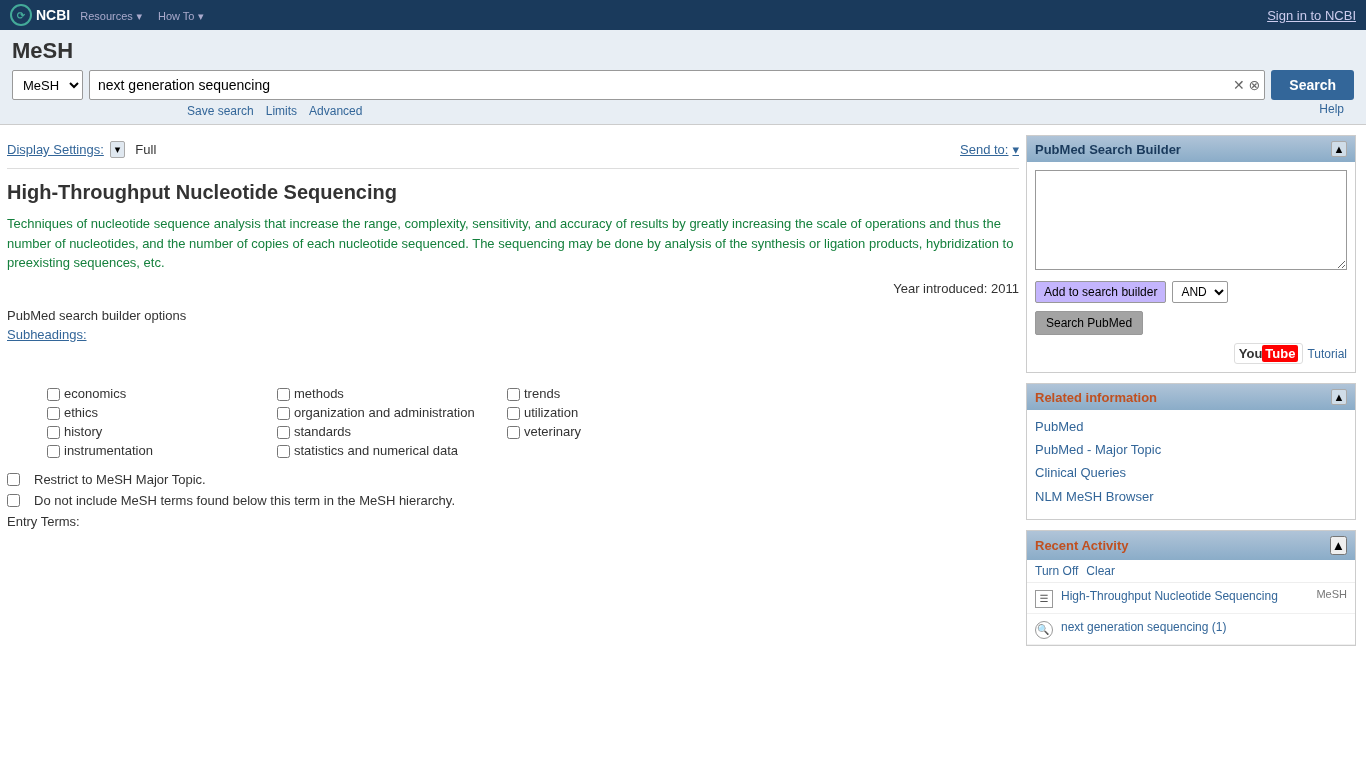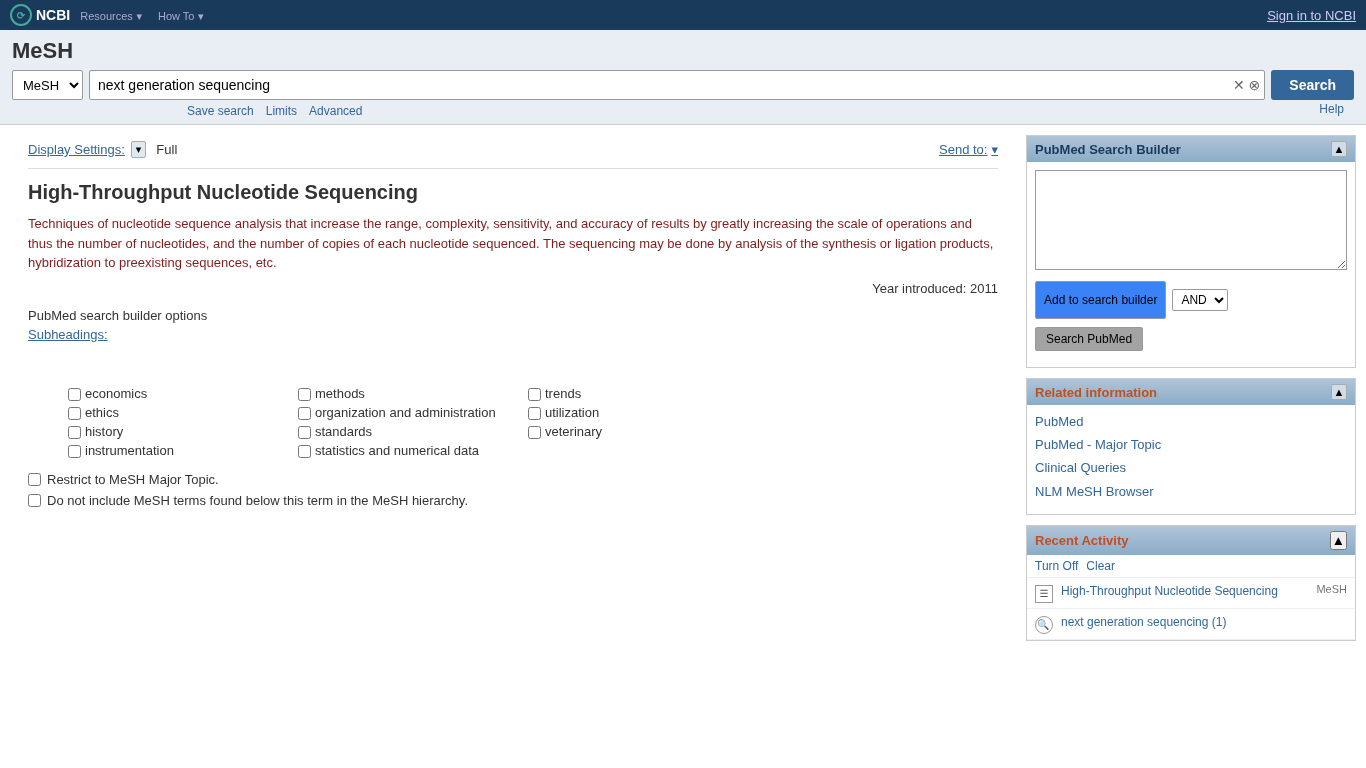--- a/index.html
+++ b/index.html
@@ -118,21 +118,21 @@
 
     
     #main-layout {
       display: flex;
       gap: 0;
     }
 
     
     #content {
       flex: 1;
-      padding: 10px 28px;
+      padding: 10px 7px;
       min-width: 0;
     }
 
     
     #display-bar {
       display: flex;
       align-items: center;
       justify-content: space-between;
       padding: 6px 0 10px 0;
       border-bottom: 1px solid #ddd;
@@ -170,21 +170,21 @@
 
     
     #article-title {
       font-size: 20px;
       font-weight: bold;
       margin-bottom: 10px;
     }
     #article-desc {
       font-size: 13px;
       line-height: 1.5;
-      color: #7f1d1d;
+      color: #15803d;
       margin-bottom: 8px;
     }
     #year-intro { font-size: 13px; margin-bottom: 12px; text-align: right; }
 
     #pubmed-builder-options { font-size: 13px; margin-bottom: 4px; }
     #subheadings-link { color: #336699; font-size: 13px; text-decoration: underline; cursor: pointer; margin-bottom: 12px; display: block; }
 
     
     .checkboxes-grid {
       display: grid;
@@ -196,21 +196,21 @@
     }
     .checkbox-item {
       display: flex;
       align-items: flex-start;
       gap: 4px;
       font-size: 13px;
     }
     .checkbox-item input[type=checkbox] { margin-top: 2px; }
 
     .restrict-row {
-      display: flex; align-items: center; gap: 6px; font-size: 13px; margin-bottom: 6px;
+      display: flex; align-items: center; gap: 14px; font-size: 13px; margin-bottom: 6px;
     }
     .tree-number { font-size: 13px; margin-bottom: 6px; }
     .entry-terms-title { font-size: 13px; margin-bottom: 4px; }
     .entry-terms-list { list-style: disc; margin-left: 28px; }
     .entry-terms-list li { font-size: 13px; color: #336699; line-height: 1.7; }
     .entry-terms-list li a { color: #336699; text-decoration: none; }
 
     
     #sidebar {
       width: 340px;
@@ -254,24 +254,24 @@
       resize: vertical;
       margin-bottom: 8px;
     }
     .builder-buttons {
       display: flex;
       align-items: center;
       gap: 6px;
       margin-bottom: 8px;
     }
     .builder-buttons button {
-      padding: 11px 8px;
-      font-size: 12px;
-      border: 1px solid #999;
-      background: #3b82f6;
+      padding: 3px 8px;
+      font-size: 12px;
+      border: 1px solid #999;
+      background: #c4b5fd;
       cursor: pointer;
       border-radius: 2px;
     }
     .builder-buttons select {
       padding: 2px 4px;
       font-size: 12px;
       border: 1px solid #999;
       background: #fff;
       border-radius: 2px;
     }
@@ -506,20 +506,21 @@
     <div class="restrict-row">
       <input type="checkbox" style="">
       <label>Restrict to MeSH Major Topic.</label>
     </div>
     <div class="restrict-row">
       <input type="checkbox" style="">
       <label>Do not include MeSH terms found below this term in the MeSH hierarchy.</label>
     </div>
 
 
+    <div class="entry-terms-title">Entry Terms:</div>
 
   </div>
 
   <div id="sidebar">
 
     <div class="sidebar-section">
       <div class="sidebar-section-header">
         <span class="section-title">PubMed Search Builder</span>
         <button class="collapse-btn">▲</button>
       </div>
@@ -527,20 +528,27 @@
         <textarea id="pubmed-builder-textarea" style=""></textarea>
         <div class="builder-buttons">
           <button>Add to search builder</button>
           <select>
             <option>AND</option>
             <option>OR</option>
             <option>NOT</option>
           </select>
         </div>
         <button class="search-pubmed-btn">Search PubMed</button>
+        <div class="youtube-row">
+          <div class="youtube-badge">
+            <span class="you">You</span>
+            <span class="tube">Tube</span>
+          </div>
+          <a style="color:#336699; font-size:12px; text-decoration:none;">Tutorial</a>
+        </div>
       </div>
     </div>
 
     <div class="sidebar-section">
       <div class="sidebar-section-header">
         <span class="section-title" style="color:#c05020;">Related information</span>
         <button class="collapse-btn">▲</button>
       </div>
       <div class="related-links">
         <a>PubMed</a>

